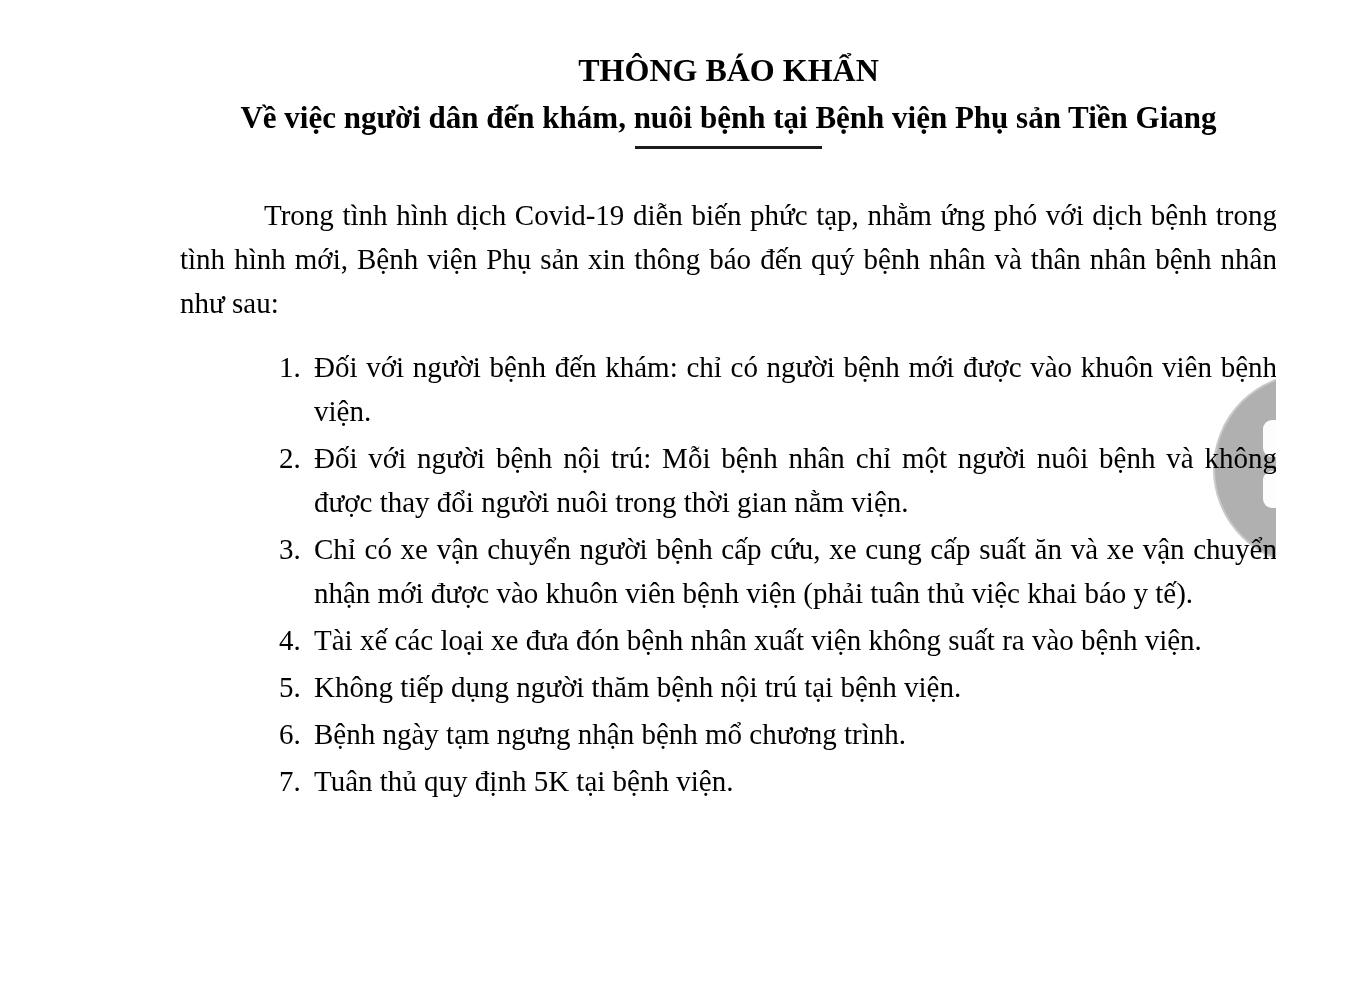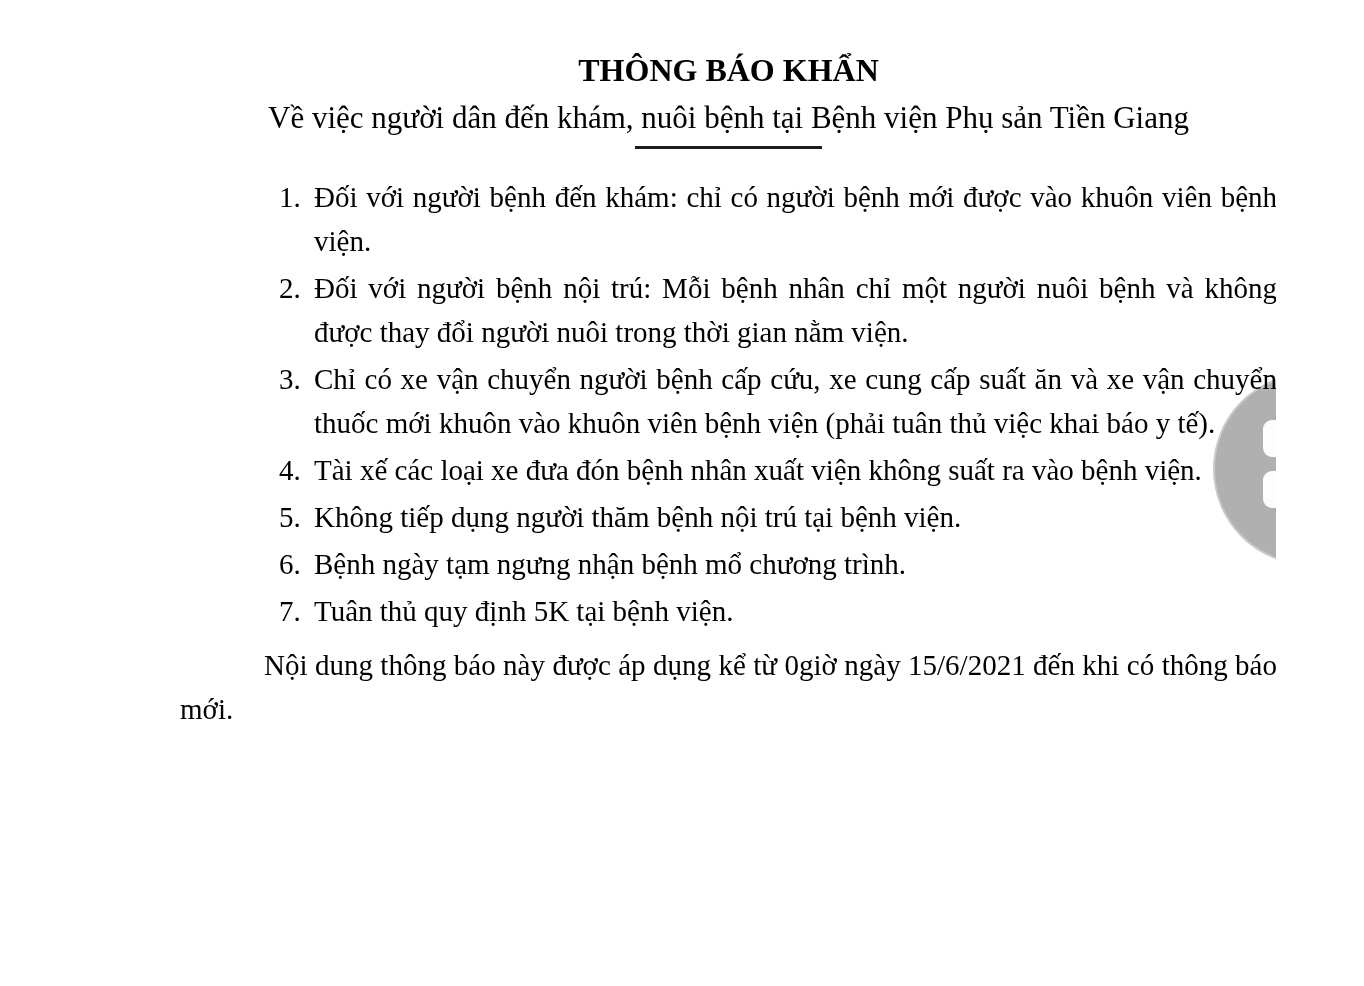--- a/index.html
+++ b/index.html
@@ -57,39 +57,39 @@
   }
   h1.title {
     font-size: 32px;
     font-weight: bold;
     line-height: 36px;
     text-align: center;
     white-space: nowrap;
   }
   h2.subtitle {
     font-size: 31px;
-    font-weight: normal;
+    font-weight: bold;
     line-height: 36px;
     text-align: center;
     white-space: nowrap;
     margin-top: 12px;
   }
   .divider {
     width: 187px;
     height: 3px;
     background: #1c1c1c;
     margin: 10px auto 0 auto;
   }
   p.intro {
     margin-top: 44px;
     text-align: justify;
     text-indent: 84px;
   }
   ol.notice-list {
-    margin-top: 26px;
+    margin-top: 20px;
     padding-left: 128px;
     list-style: decimal outside;
   }
   ol.notice-list li {
     text-align: justify;
     margin-bottom: 3px;
     padding-left: 6px;
   }
   p.closing {
     margin-top: 10px;
@@ -109,27 +109,27 @@
       <span class="sq"></span>
       <span class="sq"></span>
     </div>
   </div>
 
   <div class="doc">
     <h1 class="title">THÔNG BÁO KHẨN</h1>
     <h2 class="subtitle">Về việc người dân đến khám, nuôi bệnh tại Bệnh viện Phụ sản Tiền Giang</h2>
     <div class="divider"></div>
 
+    <p class="intro">Trong tình hình dịch Covid-19 diễn biến phức tạp, nhằm ứng phó với dịch bệnh trong tình hình mới, Bệnh viện Phụ sản xin thông báo đến quý bệnh nhân và thân nhân bệnh nhân như sau:</p>
 
     <ol class="notice-list">
       <li>Đối với người bệnh đến khám: chỉ có người bệnh mới được vào khuôn viên bệnh viện.</li>
       <li>Đối với người bệnh nội trú: Mỗi bệnh nhân chỉ một người nuôi bệnh và không được thay đổi người nuôi trong thời gian nằm viện.</li>
-      <li>Chỉ có xe vận chuyển người bệnh cấp cứu, xe cung cấp suất ăn và xe vận chuyển thuốc mới khuôn vào khuôn viên bệnh viện (phải tuân thủ việc khai báo y tế).</li>
+      <li>Chỉ có xe vận chuyển người bệnh cấp cứu, xe cung cấp suất ăn và xe vận chuyển nhận mới được vào khuôn viên bệnh viện (phải tuân thủ việc khai báo y tế).</li>
       <li>Tài xế các loại xe đưa đón bệnh nhân xuất viện không suất ra vào bệnh viện.</li>
       <li>Không tiếp dụng người thăm bệnh nội trú tại bệnh viện.</li>
       <li>Bệnh ngày tạm ngưng nhận bệnh mổ chương trình.</li>
       <li>Tuân thủ quy định 5K tại bệnh viện.</li>
     </ol>
 
-    <p class="closing">Nội dung thông báo này được áp dụng kể từ 0giờ ngày 15/6/2021 đến khi có thông báo mới.</p>
   </div>
 
 </div>
 
 </body></html>

